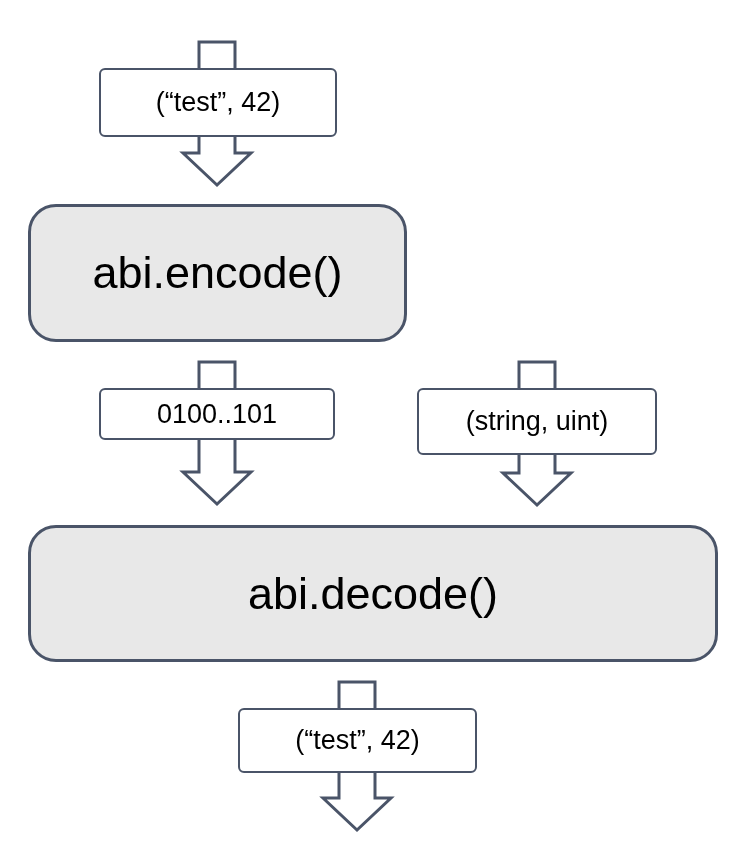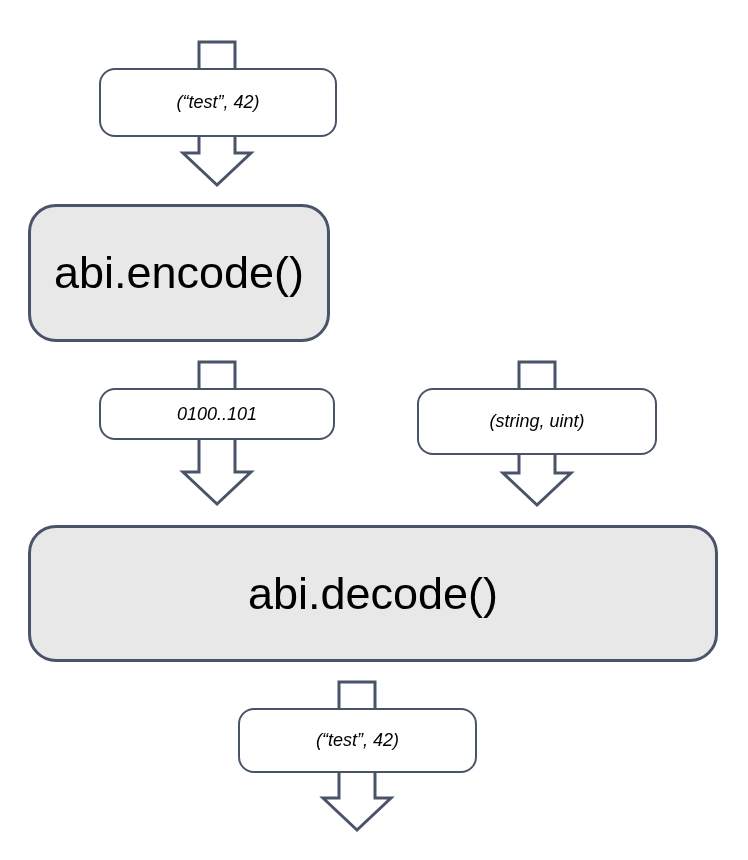--- a/index.html
+++ b/index.html
@@ -36,32 +36,31 @@
     box-sizing: border-box;
     display: flex;
     align-items: center;
     justify-content: center;
     border: 2.5px solid var(--stroke);
     background: var(--io-fill);
     color: var(--text);
     white-space: nowrap;
   }
   .io {
-    border-radius: 16px;
-    font-size: 18px;
-    font-style: italic;
+    border-radius: 6px;
+    font-size: 27px;
   }
   .process {
     border-radius: 28px;
     border-width: 3px;
     background: var(--process-fill);
     font-size: 45px;
   }
   .pos-input   { left:  99px; top:  68px; width: 238px; height:  69px; }
-  .pos-encode  { left:  28px; top: 204px; width: 302px; height: 138px; }
+  .pos-encode  { left:  28px; top: 204px; width: 379px; height: 138px; }
   .pos-bytes   { left:  99px; top: 388px; width: 236px; height:  52px; }
   .pos-types   { left: 417px; top: 388px; width: 240px; height:  67px; }
   .pos-decode  { left:  28px; top: 525px; width: 690px; height: 137px; }
   .pos-output  { left: 238px; top: 708px; width: 239px; height:  65px; }
 </style>
 </head>
 <body>
 
 <div class="canvas">
 

